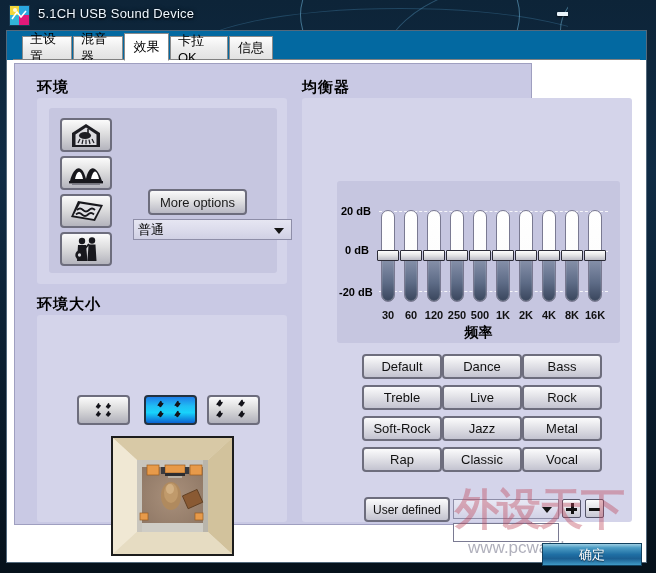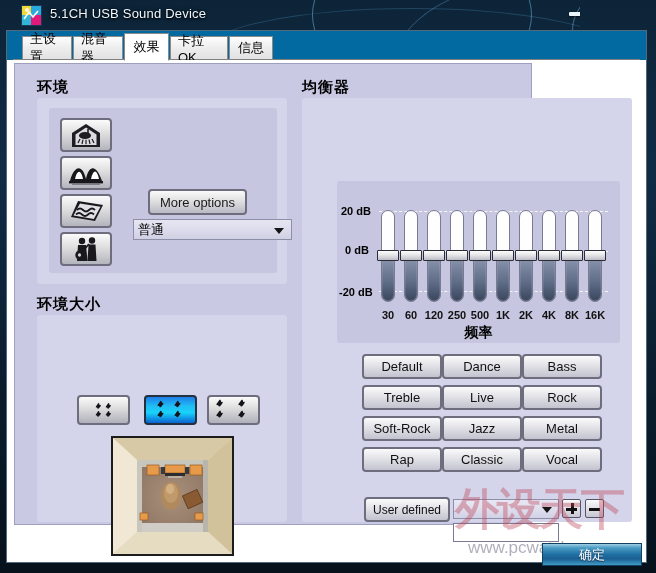--- a/index.html
+++ b/index.html
@@ -14,21 +14,20 @@
   #window {
     position: relative;
     width: 656px; height: 573px;
     background: linear-gradient(180deg, #0d2438 0%, #102c45 30%, #0a1c2c 70%, #06111b 100%);
     overflow: hidden;
   }
   
   #titlebar {
     position: absolute; left: 0; top: 0; width: 568px; height: 32px;
     overflow: hidden;
-    margin-left: 12px;
   }
   .swoosh {
     position: absolute;
     border-radius: 50%;
     border: 1px solid rgba(120,200,240,0.35);
   }
   .sw1 { left: 300px; top: -60px; width: 220px; height: 150px; border-color: rgba(130,210,250,0.45); }
   .sw2 { left: 380px; top: -20px; width: 300px; height: 180px; border-color: rgba(110,190,235,0.3); }
   .sw3 { left: 190px; top: 8px; width: 420px; height: 90px; border-color: rgba(90,170,220,0.25); }
   .sw4 { left: 560px; top: -30px; width: 200px; height: 120px; border-color: rgba(140,220,255,0.4); }

